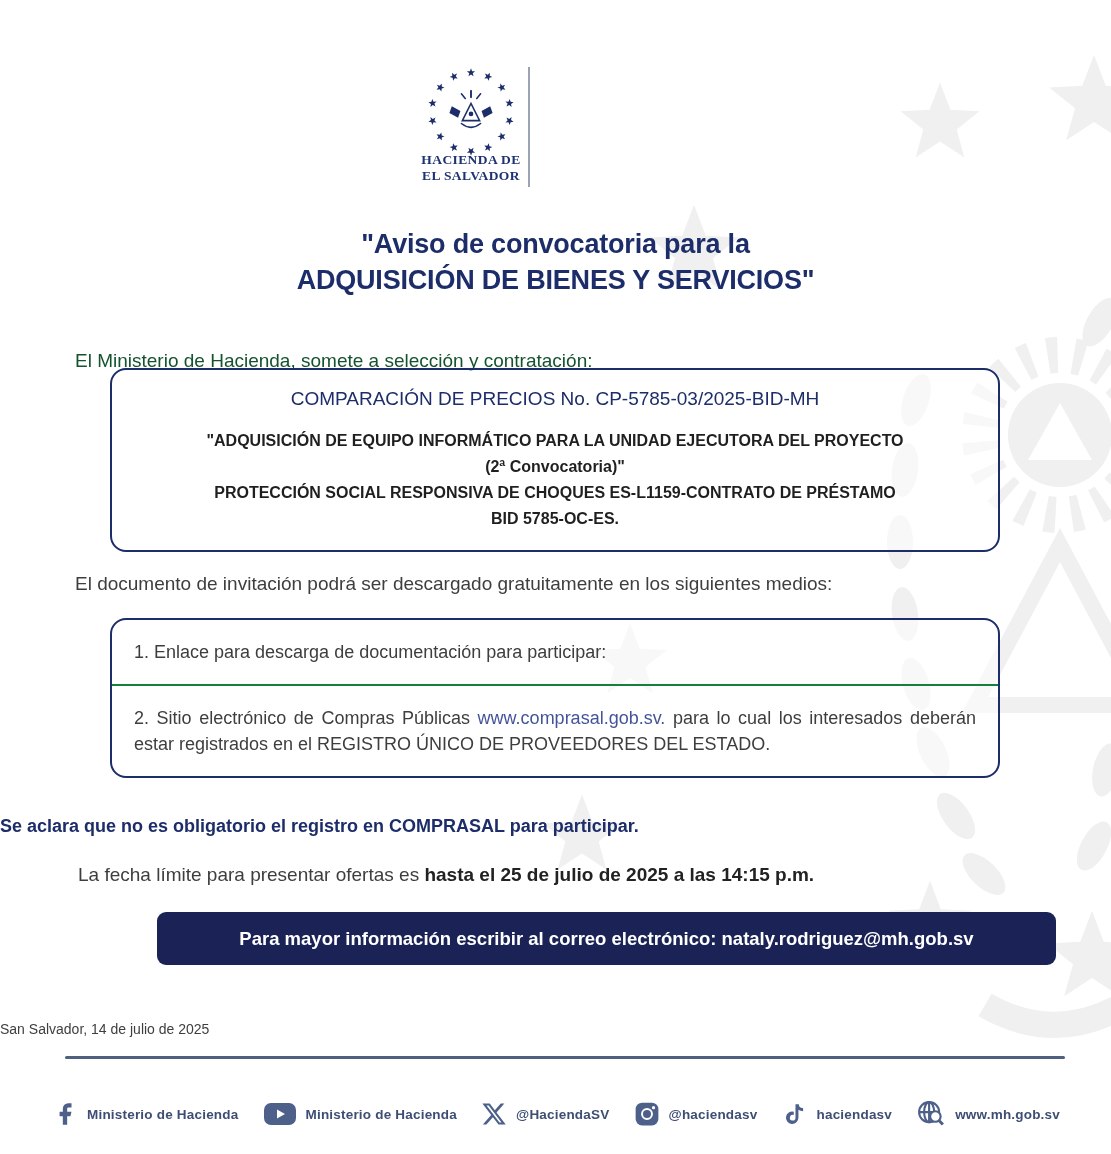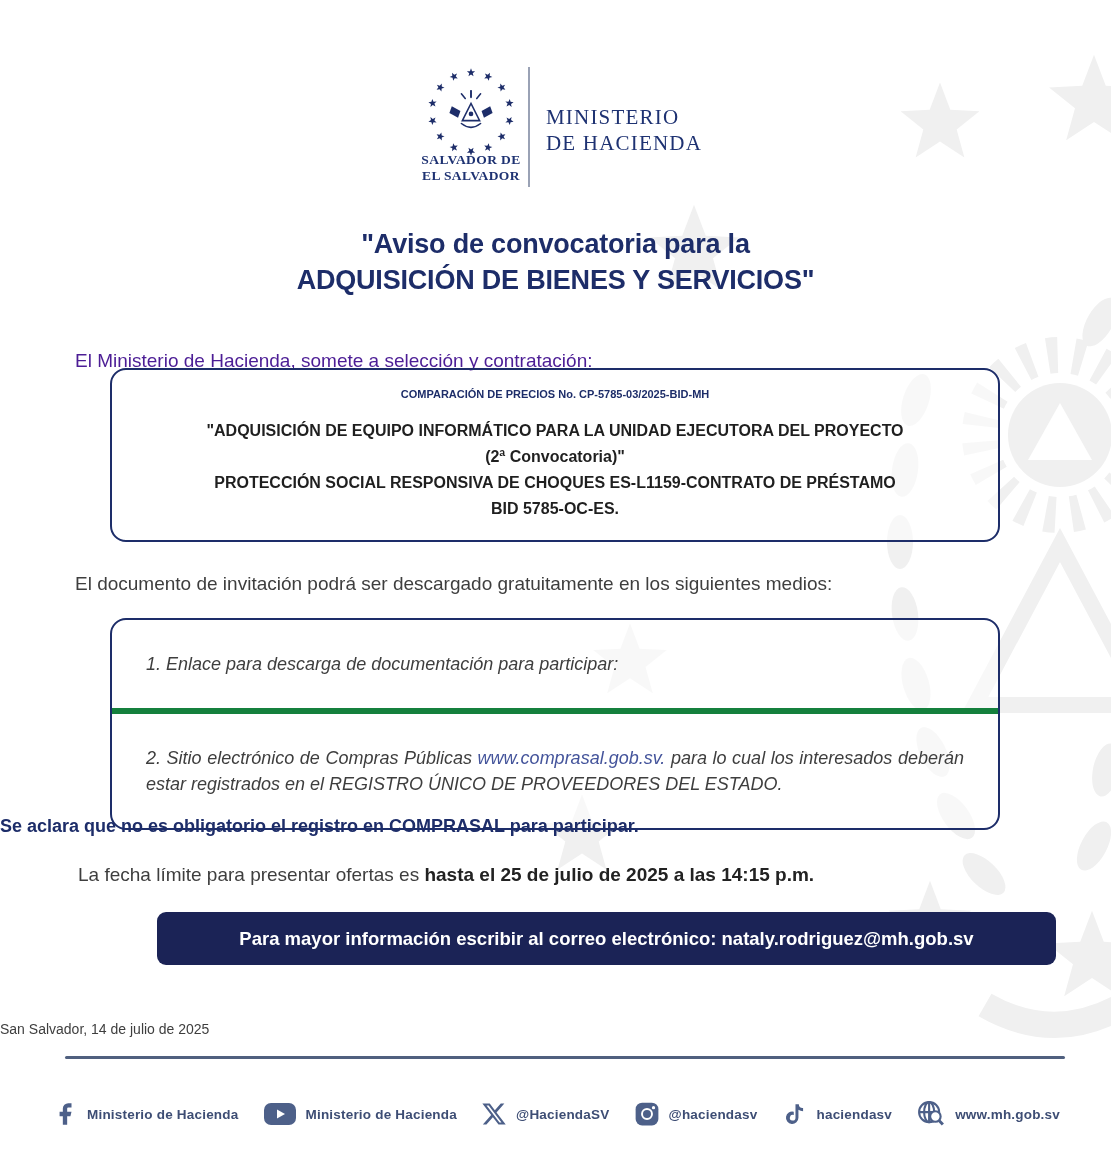--- a/index.html
+++ b/index.html
@@ -25,36 +25,36 @@
     font-family:"Liberation Serif", serif;font-size:21px;color:#1e3272;
     letter-spacing:1.2px;line-height:26px;font-weight:500;
   }
 
   
   .title{
     left:0;top:226px;width:1111px;text-align:center;margin:0;
     font-size:27px;font-weight:800;color:#1d2d69;line-height:36px;letter-spacing:-.2px;
   }
 
-  .intro{left:75px;top:325px;width:900px;font-size:19px;color:#4c1d95;margin-top:25px;}
+  .intro{left:75px;top:325px;width:900px;font-size:19px;color:#14532d;margin-top:25px;}
 
   .box{
     left:110px;width:890px;border:2px solid #1d2d69;border-radius:16px;
     background:rgba(255,255,255,.55);box-sizing:border-box;
   }
   .box1{top:368px;padding:18px 24px;text-align:center;}
-  .box1 .ref{margin:0 0 18px 0;font-size:11px;font-weight:bold;color:#1d2d69;}
+  .box1 .ref{margin:0 0 18px 0;font-size:19px;font-weight:normal;color:#1d2d69;}
   .box1 .caps{margin:0;font-size:16px;font-weight:bold;color:#1f1f1f;line-height:26px;}
 
   .download-intro{left:75px;top:554px;width:960px;font-size:19px;color:#3e3e3e;}
 
   .box2{top:618px;padding:0;}
   .media-item{padding:15px 18px;font-size:18px;color:#3e3e3e;line-height:26px;}
-  .media-item.second{border-top:6px solid #15803d;text-align:justify;}
-  .media-item p{margin:16px;font-style:italic;}
+  .media-item.second{border-top:2px solid #15803d;text-align:justify;}
+  .media-item p{margin:4px;}
   .link{color:#44549b;text-decoration:none;}
 
   .clarification{
     left:0;top:798px;width:1111px;
     font-size:18px;font-weight:bold;color:#1d2d69;
   }
   .deadline{left:78px;top:845px;width:960px;font-size:19px;color:#3e3e3e;}
   .deadline b{color:#222222;}
 
   .banner{
@@ -141,28 +141,24 @@
         <path d="M41 59 L50 41 L59 59 Z"></path>
         <path d="M40 62 q10 8 20 0"></path>
       </g>
       <g fill="#1d2d69">
         <path d="M30 44 l9 5 l-2.5 7 l-9 -5 z"></path>
         <path d="M70 44 l-9 5 l2.5 7 l9 -5 z"></path>
         <circle cx="50" cy="52" r="2.4"></circle>
       </g>
     </svg>
     <div class="seal-caption">
-      <div>SALVADOR DE</div>
+      <div>HACIENDA DE</div>
       <div>EL SALVADOR</div>
     </div>
     <div class="logo-divider"></div>
-    <div class="ministry">
-      <div>MINISTERIO</div>
-      <div>DE HACIENDA</div>
-    </div>
   </header>
 
   <h1 class="layer title">
     <span>"Aviso de convocatoria para la</span><br>
     <span>ADQUISICIÓN DE BIENES Y SERVICIOS"</span>
   </h1>
 
   <p class="layer intro">El Ministerio de Hacienda, somete a selección y contratación:</p>
 
   <section class="layer box box1">

